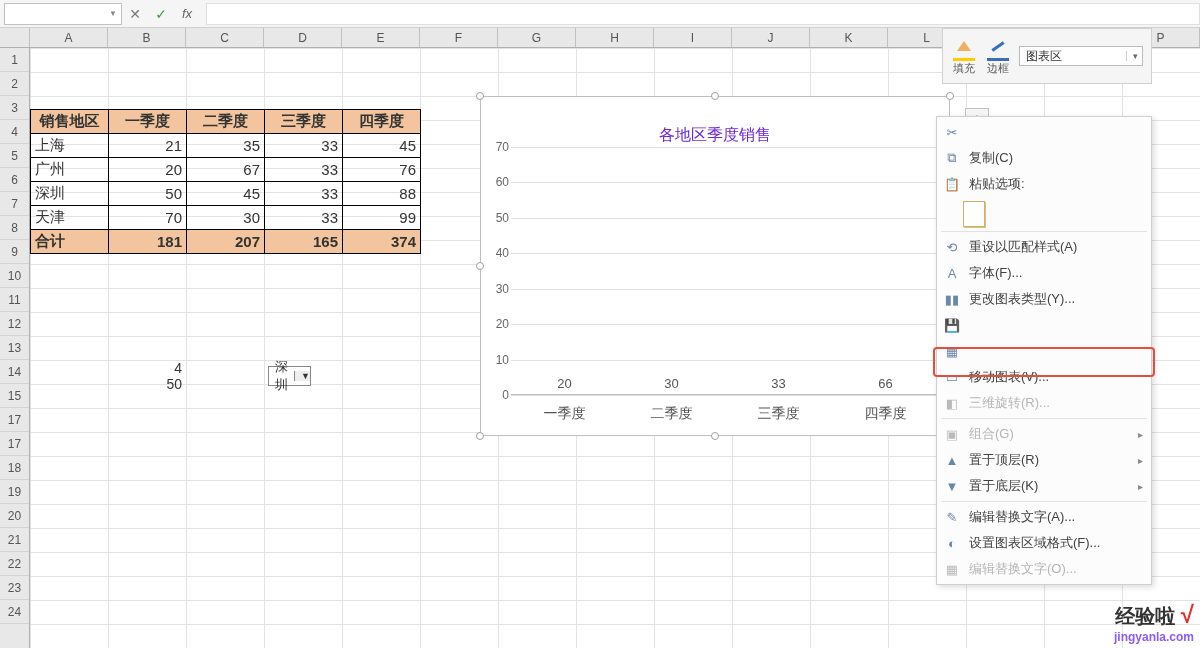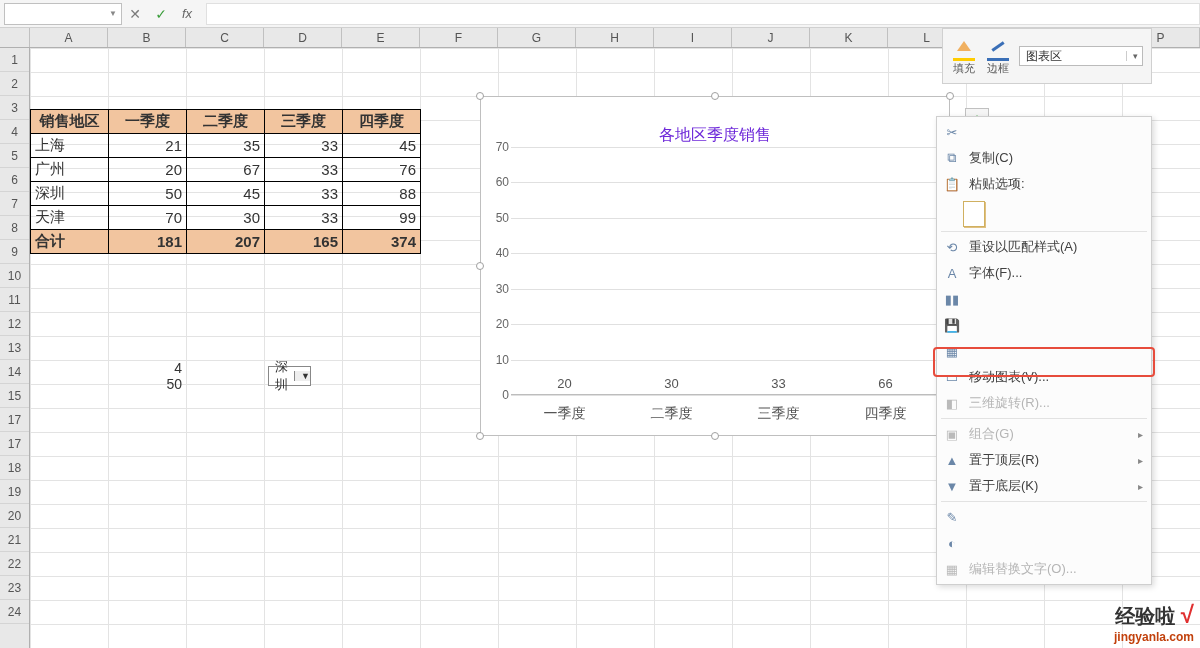--- a/index.html
+++ b/index.html
@@ -147,21 +147,21 @@
   .paste-ico { width:22px; height:26px; background:#fff; border:1px solid #d0b060; box-shadow:1px 1px 0 #e0c080; margin:4px 0 4px 26px;}
   .ctx-hl {
     position:absolute; top:230px; left:-4px; right:-4px; height:30px;
     border:2px solid #e74c3c; border-radius:4px; pointer-events:none;
   }
 
   
   .wm { position:absolute; right:6px; bottom:4px; text-align:right; }
   .wm-top { font-size:20px; font-weight:bold; color:#333; }
   .wm-top .chk { color:#e03030; font-size:24px; font-weight:bold;}
-  .wm-bot { font-size:12px; color:#c2410c; font-weight:bold;}
+  .wm-bot { font-size:12px; color:#8b5cf6; font-weight:bold;}
 </style>
 </head>
 <body>
 
 <div class="formula-row">
   <div class="name-box">
       <span></span>
       <span class="dd">▼</span>
     </div>
   <div class="fb-btn">✕</div>
@@ -380,20 +380,21 @@
   <div class="ctx-row">
       <span class="ctx-ico">⟲</span>
       <span class="ctx-lbl">重设以匹配样式(A)</span>
     </div>
   <div class="ctx-row">
       <span class="ctx-ico">A</span>
       <span class="ctx-lbl">字体(F)...</span>
     </div>
   <div class="ctx-row">
       <span class="ctx-ico">▮▮</span>
+      <span class="ctx-lbl">更改图表类型(Y)...</span>
     </div>
   <div class="ctx-row">
       <span class="ctx-ico">💾</span>
     </div>
   <div class="ctx-row">
       <span class="ctx-ico">▦</span>
     </div>
   <div class="ctx-row">
       <span class="ctx-ico">▭</span>
       <span class="ctx-lbl">移动图表(V)...</span>
@@ -414,23 +415,25 @@
       <span class="ctx-sub">▸</span>
     </div>
   <div class="ctx-row">
       <span class="ctx-ico">▼</span>
       <span class="ctx-lbl">置于底层(K)</span>
       <span class="ctx-sub">▸</span>
     </div>
   <div class="ctx-sep"></div>
   <div class="ctx-row">
       <span class="ctx-ico">✎</span>
+      <span class="ctx-lbl">编辑替换文字(A)...</span>
     </div>
   <div class="ctx-row">
       <span class="ctx-ico">◐</span>
+      <span class="ctx-lbl">设置图表区域格式(F)...</span>
     </div>
   <div class="ctx-row disabled">
       <span class="ctx-ico gray">▦</span>
       <span class="ctx-lbl">编辑替换文字(O)...</span>
     </div>
   <div class="ctx-hl"></div>
 </div>
 
 <div class="wm">
   <div class="wm-top"><span>经验啦</span> <span class="chk">√</span></div>

